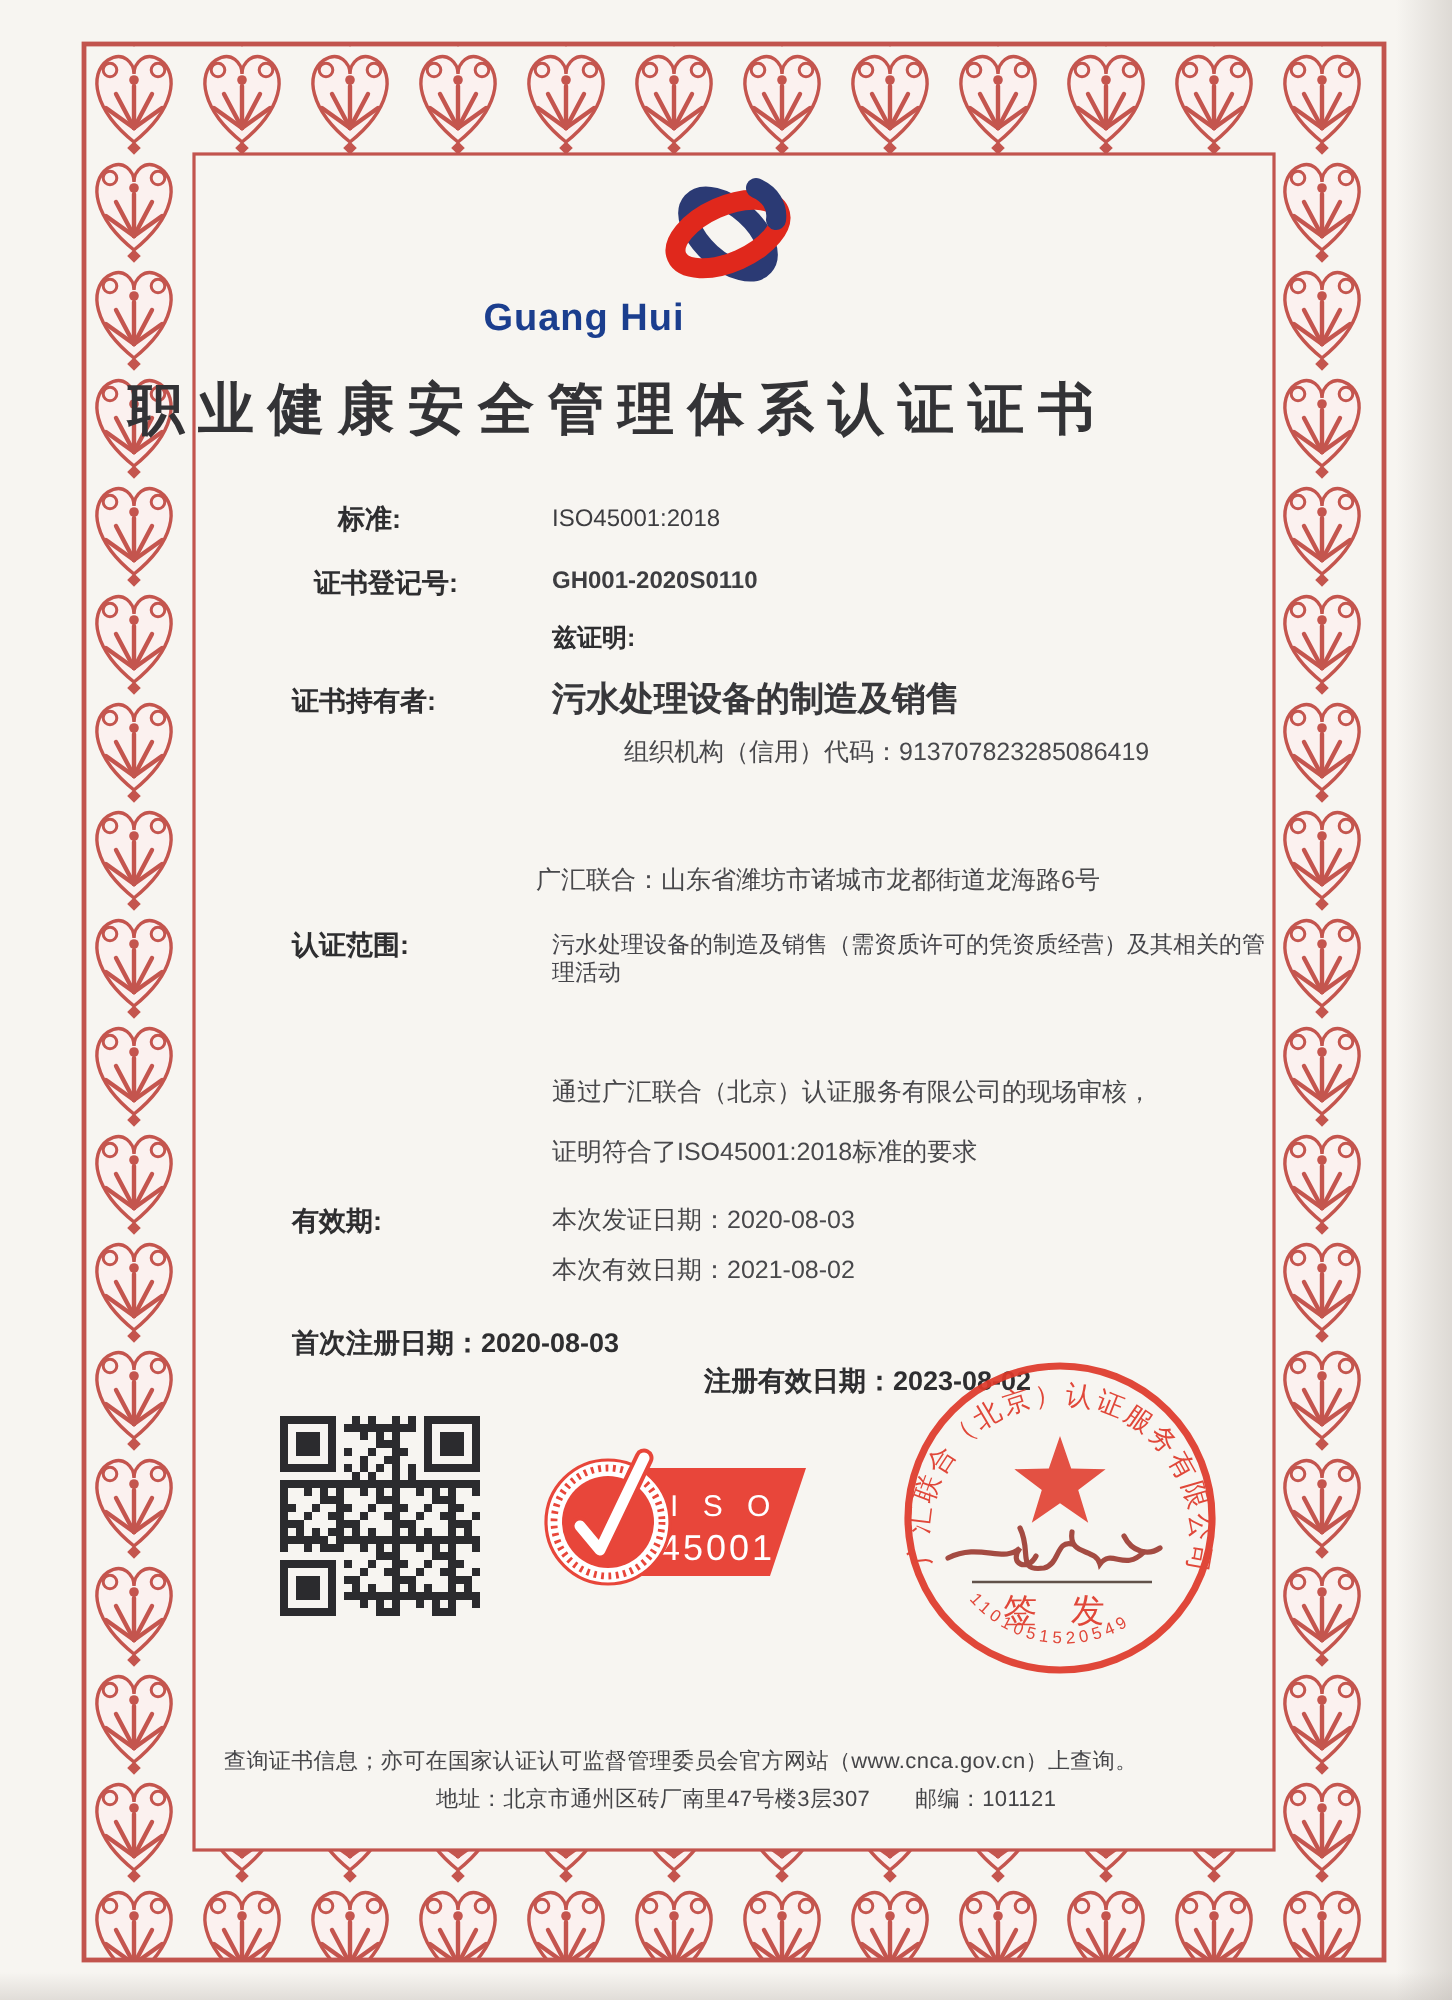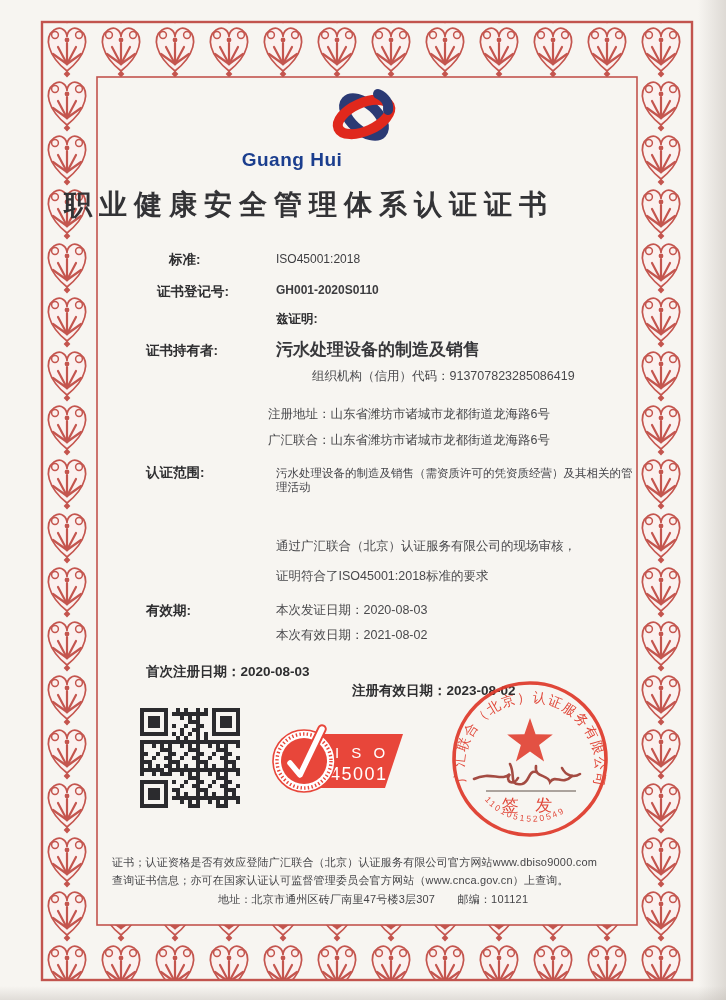--- a/index.html
+++ b/index.html
@@ -69,21 +69,20 @@
 
   <div class="abs lbl" style="left:146px;top:283px;margin-left:11px;">证书登记号:</div>
   <div class="abs val" style="left:276px;top:283px;font-weight:700;">GH001-2020S0110</div>
 
   <div class="abs lbl" style="left:276px;top:311px;font-size:12.5px;">兹证明:</div>
 
   <div class="abs lbl" style="left:146px;top:342px;">证书持有者:</div>
   <div class="abs holder" style="left:276px;top:338px;">污水处理设备的制造及销售</div>
 
   <div class="abs val-sm" style="left:276px;top:368px;margin-left:36px;">组织机构（信用）代码：913707823285086419</div>
-  <div class="abs val-sm" style="left:268px;top:406px;">注册地址：山东省潍坊市诸城市龙都街道龙海路6号</div>
   <div class="abs val-sm" style="left:268px;top:432px;">广汇联合：山东省潍坊市诸城市龙都街道龙海路6号</div>
 
   <div class="abs lbl" style="left:146px;top:464px;">认证范围:</div>
   <div class="abs val-sm" style="left:276px;top:538px;">通过广汇联合（北京）认证服务有限公司的现场审核，</div>
 
   <div class="abs scope" style="left:276px;top:466px;">污水处理设备的制造及销售（需资质许可的凭资质经营）及其相关的管理活动</div>
   <div class="abs val-sm" style="left:276px;top:556px;margin-top:12px;">证明符合了ISO45001:2018标准的要求</div>
 
   <div class="abs lbl" style="left:146px;top:602px;">有效期:</div>
   <div class="abs val-sm" style="left:276px;top:602px;">本次发证日期：2020-08-03</div>
@@ -449,19 +448,18 @@
       <path d="M92,88 C90,100 104,96 106,104 C112,96 118,108 128,98"></path>
       <path d="M118,90 C122,98 130,100 136,96"></path>
     </g>
     <line x1="42" y1="113" x2="132" y2="113" stroke="#55453c" stroke-width="1.2"></line>
     <text x="86" y="133" font-size="17" fill="#df392a" letter-spacing="6" text-anchor="middle">签 发</text>
     <text font-size="8.5" fill="#df392a" letter-spacing="2.2">
       <textPath href="#sealBottomArc" startOffset="6">1101051520549</textPath>
     </text>
   </svg>
 
-  <div class="abs footer-line" style="left:112px;top:855px;">证书；认证资格是否有效应登陆广汇联合（北京）认证服务有限公司官方网站www.dbiso9000.com</div>
   <div class="abs footer-line" style="left:112px;top:873px;">查询证书信息；亦可在国家认证认可监督管理委员会官方网站（www.cnca.gov.cn）上查询。</div>
   <div class="abs footer-line" style="left:218px;top:892px;">地址：北京市通州区砖厂南里47号楼3层307　　邮编：101121</div>
 
   <div class="scan-edge-right"></div>
   <div class="scan-edge-bottom"></div>
 </div>
 
 </body></html>

